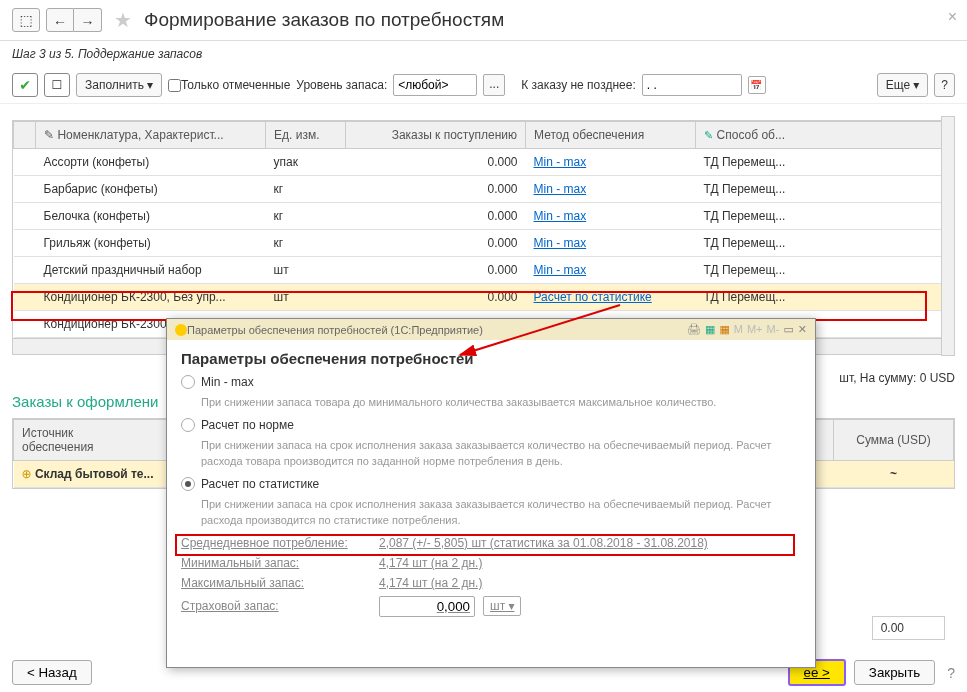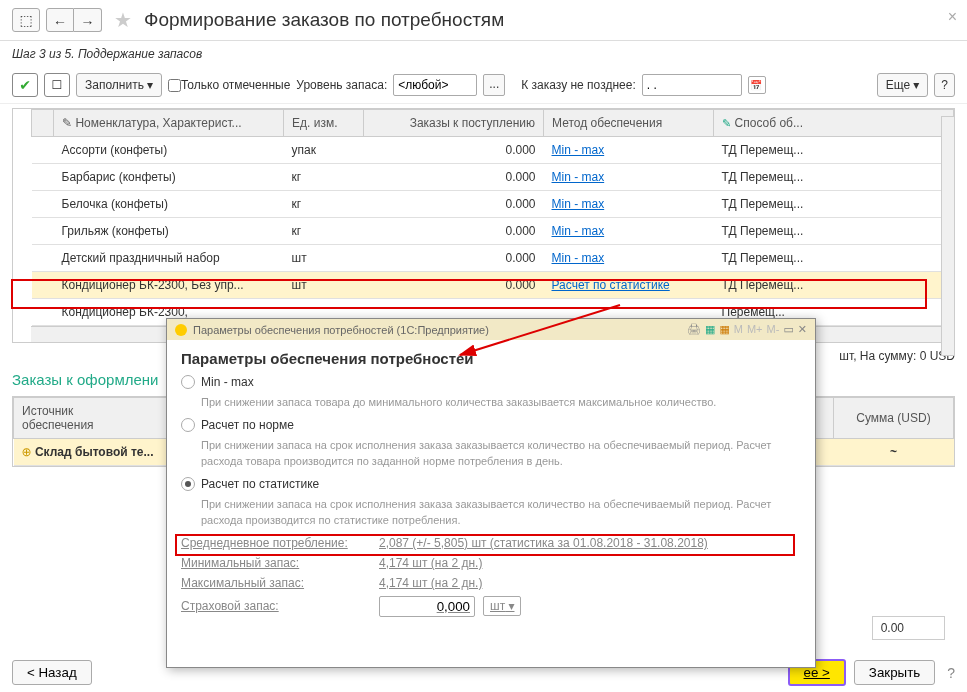--- a/index.html
+++ b/index.html
@@ -15,38 +15,38 @@
 .close-x { position: absolute; right: 10px; top: 8px; color: #aaa; font-size: 16px; cursor: pointer; }
 .step { padding: 6px 12px; color: #333; font-style: italic; }
 .toolbar { display: flex; align-items: center; padding: 6px 12px; gap: 6px; border-bottom: 1px solid #eee; }
 .btn-green { width: 26px; height: 24px; border: 1px solid #888; border-radius: 3px; background: #fff; display: flex; align-items: center; justify-content: center; }
 .green-check { color: #3a3; font-size: 14px; }
 .btn-flat { height: 24px; padding: 0 8px; border: 1px solid #aaa; border-radius: 3px; background: #f8f8f8; display: flex; align-items: center; gap: 3px; cursor: pointer; }
 .checkbox-label { display: flex; align-items: center; }
 .input-sm { height: 22px; padding: 0 4px; border: 1px solid #aaa; border-radius: 2px; font-size: 12px; }
 .dots-btn { width: 22px; height: 22px; border: 1px solid #aaa; border-radius: 2px; background: #f8f8f8; text-align: center; line-height: 18px; }
 .toolbar-right { margin-left: auto; display: flex; gap: 6px; }
-.table-wrap { margin: 4px 12px; border: 1px solid #ccc; position: relative; padding-left: 18px; }
+.table-wrap { margin: 16px 12px; border: 1px solid #ccc; position: relative; }
 table { width: 100%; border-collapse: collapse; }
 th { background: #f0f0f0; border: 1px solid #ccc; padding: 6px 8px; text-align: left; font-weight: normal; color: #555; font-size: 12px; }
 td { border-bottom: 1px solid #e0e0e0; padding: 6px 8px; font-size: 12px; }
 td.right { text-align: right; }
 a.method { color: #0066cc; text-decoration: underline; }
 tr.sel td { background: #fff4cc; }
 .red-box { position: absolute; border: 2px solid #d00; pointer-events: none; }
 .scroll-h { height: 16px; background: #f0f0f0; border-top: 1px solid #ccc; display: flex; }
 .sidebar-tot { margin: 6px 12px; text-align: right; }
 .section-title { color: #2a8; font-size: 15px; margin: 8px 12px; }
 .subtable { margin: 0 12px; border: 1px solid #ccc; }
 .footer { position: absolute; bottom: 6px; left: 0; right: 0; display: flex; align-items: center; padding: 0 12px; gap: 8px; }
 .btn-nav { padding: 4px 14px; border: 1px solid #aaa; border-radius: 3px; background: #f8f8f8; }
 .btn-yellow { padding: 4px 14px; border: 2px solid #8b5cf6; background: #ffe600; border-radius: 3px; text-decoration: underline; }
 
 .popup { position: absolute; left: 166px; top: 318px; width: 650px; height: 350px; background: #fff; border: 1px solid #888; box-shadow: 2px 2px 10px rgba(0,0,0,.3); }
-.popup-title { background: #f2e9c6; padding: 4px 8px; font-size: 11px; color: #666; display: flex; align-items: center; gap: 6px; }
+.popup-title { background: #f2e9c6; padding: 4px 8px; font-size: 11px; color: #666; display: flex; align-items: center; }
 .popup-title .right-ic { margin-left: auto; display: flex; gap: 4px; color: #888; }
 .popup-body { padding: 10px 14px; }
 .popup-h { font-size: 15px; font-weight: bold; margin-bottom: 8px; }
 .radio-row { display: flex; align-items: center; gap: 6px; margin: 6px 0; }
 .radio-circle { width: 14px; height: 14px; border: 1px solid #aaa; border-radius: 50%; display: flex; align-items: center; justify-content: center; }
 .radio-circle.on::after { content: ''; width: 6px; height: 6px; background: #555; border-radius: 50%; }
 .hint { color: #999; font-size: 11px; margin: 2px 0 8px 20px; line-height: 1.4; }
 .param-row { display: flex; align-items: center; margin: 6px 0; gap: 8px; font-size: 12px; color: #888; text-decoration: underline; }
 .param-row .lbl { width: 190px; }
 .param-row .val { color: #888; }

